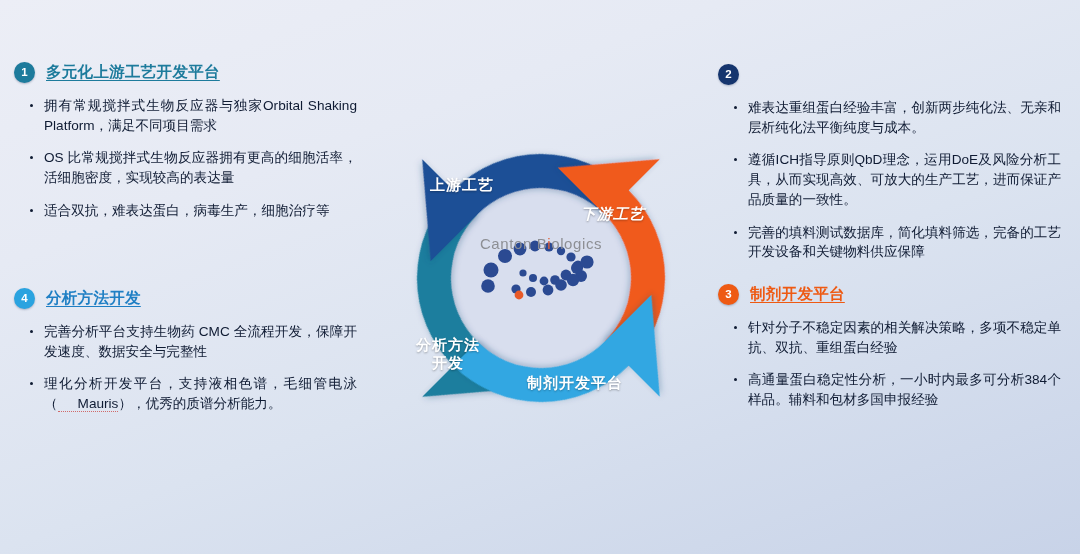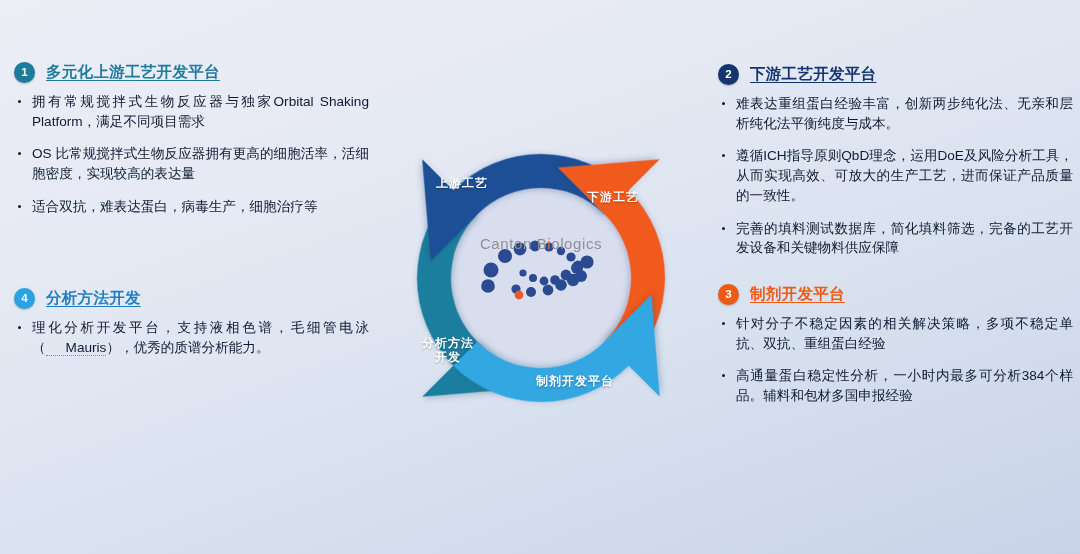--- a/index.html
+++ b/index.html
@@ -64,21 +64,21 @@
     text-decoration: underline;
     text-underline-offset: 3px;
   }
   .t-1 { color: #1d7b9c; }
   .t-2 { color: #15356e; }
   .t-3 { color: #ee5a13; }
   .t-4 { color: #1f7fc4; }
 
   ul.bullets {
     list-style: none;
-    margin: 1px;
+    margin: 13px;
     padding: 0;
   }
   ul.bullets > li {
     position: relative;
     padding-left: 17px;
     margin-bottom: 13px;
     font-size: 13.6px;
     line-height: 1.45;
     color: #0f1b33;
     text-align: justify;
@@ -104,29 +104,29 @@
     position: absolute;
     left: 355px;
     top: 78px;
     width: 372px;
     height: 400px;
   }
   .arrow-label {
     position: absolute;
     color: #ffffff;
     font-weight: bold;
-    font-size: 12px;
+    font-size: 15px;
     letter-spacing: 1px;
     text-align: center;
     line-height: 1.2;
     text-shadow: 0 1px 2px rgba(0,0,0,.30);
     white-space: pre-line;
   }
   #lbl-up    { left: 52px;  top: 98px;  width: 110px; }
-  #lbl-down  { left: 203px; top: 112px; width: 110px; }
+  #lbl-down  { left: 203px; top: 127px; width: 110px; font-style: italic; }
   #lbl-anal  { left: 38px;  top: 258px; width: 110px; }
   #lbl-form  { left: 150px; top: 296px; width: 140px; }
 
   #logo {
     position: absolute;
     left: 106px;
     top: 160px;
     width: 160px;
     height: 92px;
     text-align: center;
@@ -237,28 +237,28 @@
       <li>适合双抗，难表达蛋白，病毒生产，细胞治疗等</li>
     </ul>
   </div>
 
   <div class="col col-left blk-4">
     <div class="head">
       <div class="badge badge-4">4</div>
       <div class="head-title t-4">分析方法开发</div>
     </div>
     <ul class="bullets">
+      <li><span>完善分析平台支持生物药 CMC 全流程开发，保障开发速度、数据安全与完整性</span></li>
       <li><span>理化分析开发平台，支持液相色谱，毛细管电泳（</span><span class="u-dotted">Mauris</span><span>），优秀的质谱分析能力。</span></li>
     </ul>
   </div>
 
   <div class="col col-right blk-2">
     <div class="head">
       <div class="badge badge-2">2</div>
-      <div class="head-title t-2">下游工艺开发平台</div>
     </div>
     <ul class="bullets">
       <li>难表达重组蛋白经验丰富，创新两步纯化法、无亲和层析纯化法平衡纯度与成本。</li>
       <li>遵循ICH指导原则QbD理念，运用DoE及风险分析工具，从而实现高效、可放大的生产工艺，进而保证产品质量的一致性。</li>
       <li>完善的填料测试数据库，简化填料筛选，完备的工艺开发设备和关键物料供应保障</li>
     </ul>
   </div>
 
   <div class="col col-right blk-3">
     <div class="head">

